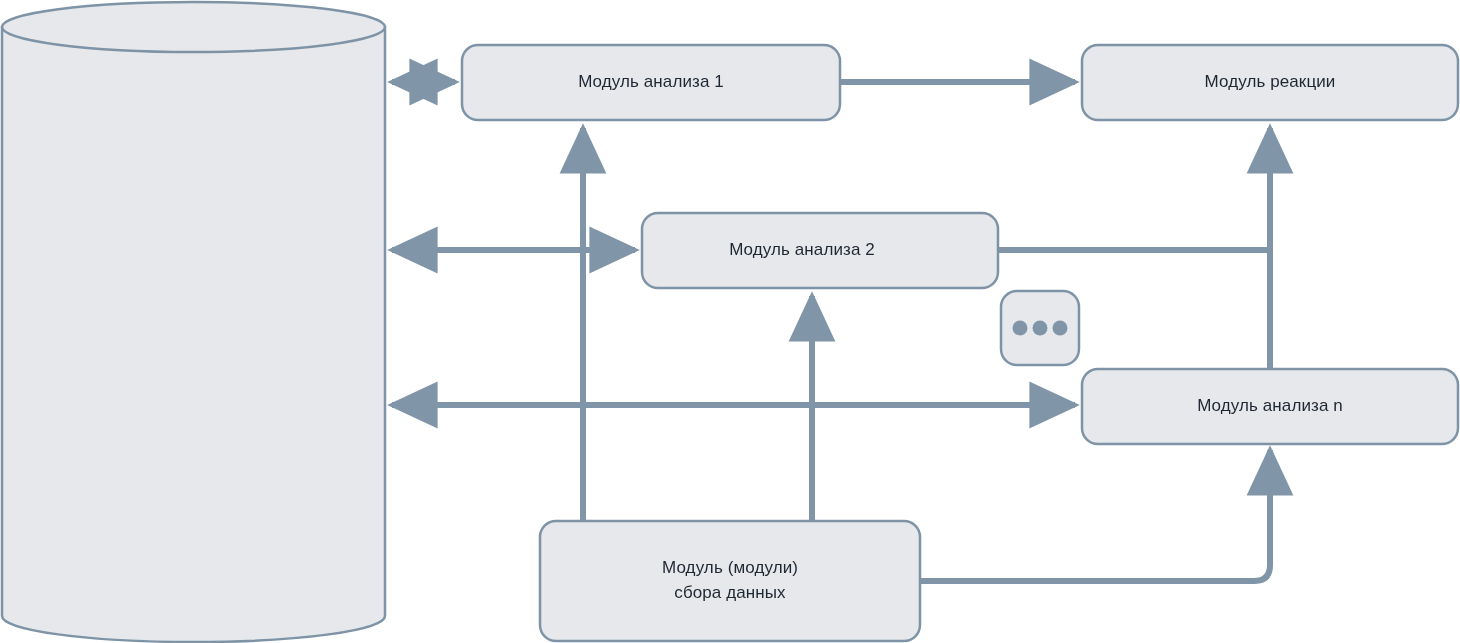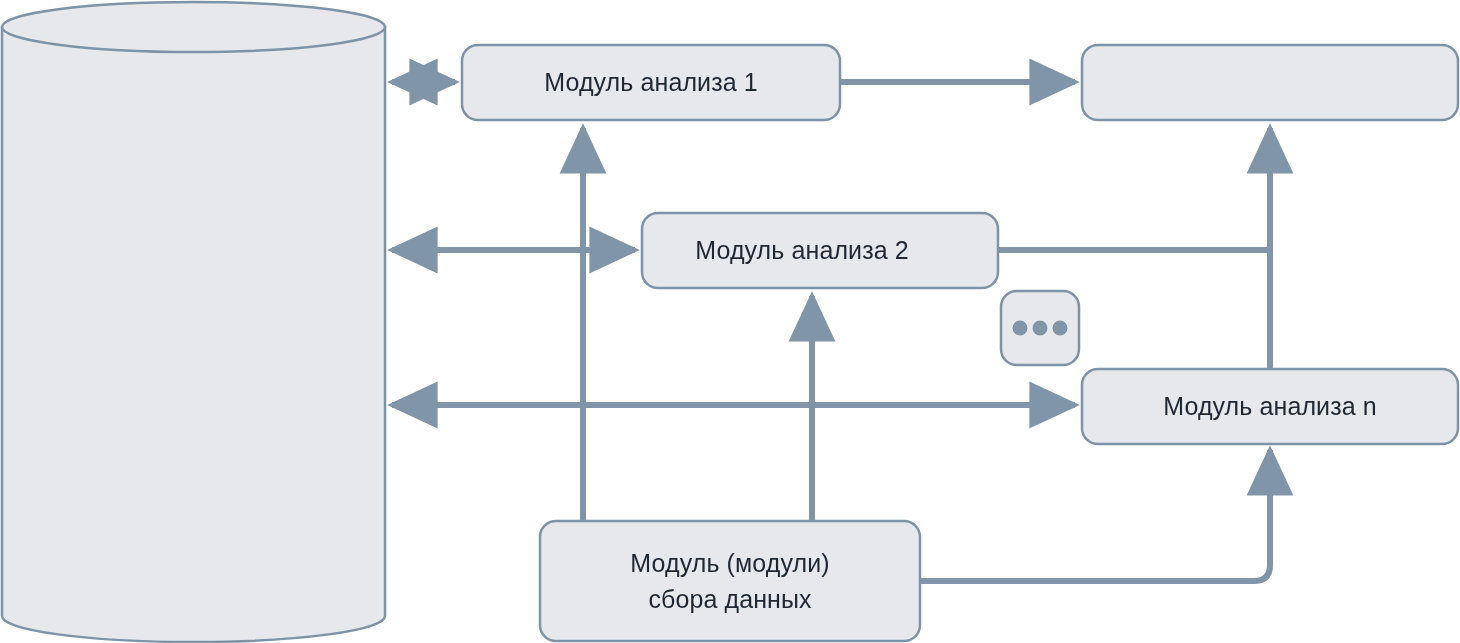--- a/index.html
+++ b/index.html
@@ -25,21 +25,21 @@
     width: 1460px;
     height: 643px;
   }
   .node-label {
     position: absolute;
     display: flex;
     align-items: center;
     justify-content: center;
     text-align: center;
     color: #1f2733;
-    font-size: 25px;
+    font-size: 17px;
     line-height: 1.45;
     letter-spacing: 0.1px;
     pointer-events: none;
     white-space: pre-line;
   }
   .label-db {
     left: 2px;
     top: 285px;
     width: 383px;
     height: 72px;
@@ -134,20 +134,21 @@
 
       <rect x="1082" y="369" width="376" height="75" rx="16" ry="16" fill="#e6e8eb" stroke="#7e94a6" stroke-width="2.5"></rect>
 
       <rect x="540" y="521" width="380" height="120" rx="16" ry="16" fill="#e6e8eb" stroke="#7e94a6" stroke-width="2.5"></rect>
     </g>
   </svg>
 
 
   <div class="node-label label-am1">Модуль анализа 1</div>
 
+  <div class="node-label label-react">Модуль реакции</div>
 
   <div class="node-label label-am2">Модуль анализа 2</div>
 
   <div class="node-label label-amn">Модуль анализа n</div>
 
   <div class="node-label label-collect">Модуль (модули)
 сбора данных</div>
 
 </div>
 

